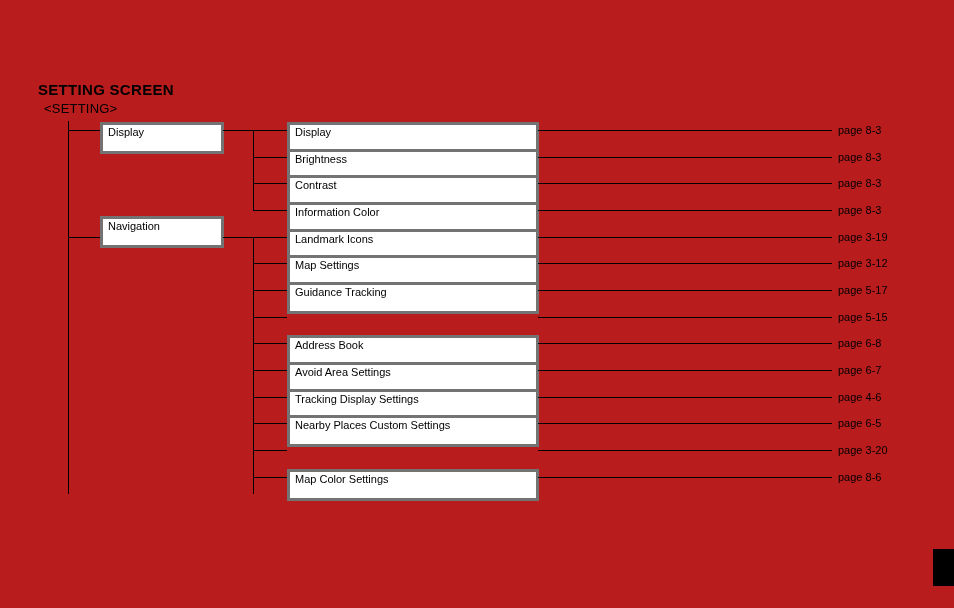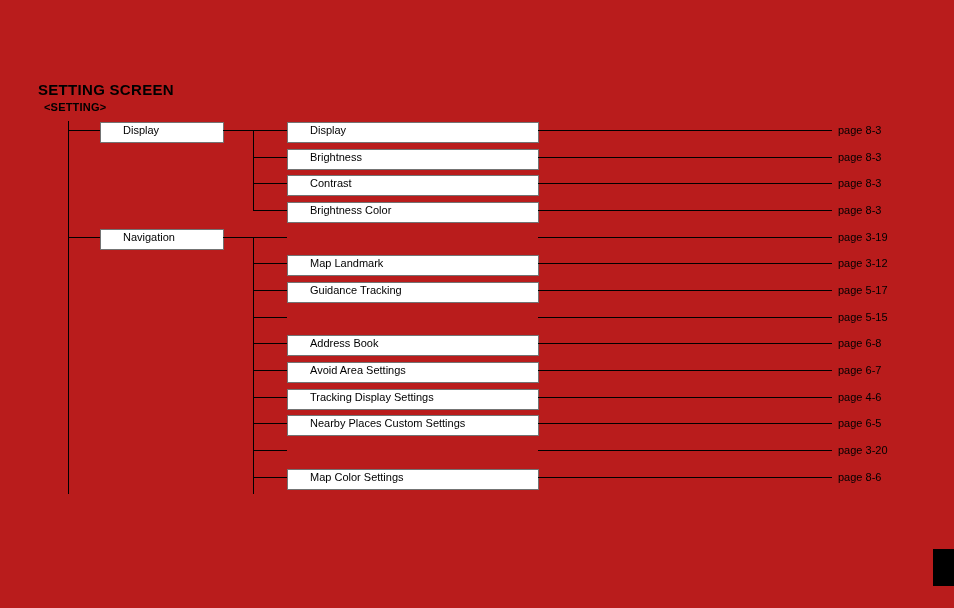--- a/index.html
+++ b/index.html
@@ -22,45 +22,45 @@
     top: 81px;
     font-size: 15px;
     font-weight: bold;
     letter-spacing: 0.3px;
     white-space: nowrap;
   }
   .subtitle {
     position: absolute;
     left: 44px;
     top: 101px;
-    font-size: 11px;
-    font-weight: bold;
+    font-size: 13px;
+    font-weight: normal;
     letter-spacing: 0.2px;
     white-space: nowrap;
   }
   .hline {
     position: absolute;
     height: 1px;
     background: #000000;
   }
   .vline {
     position: absolute;
     width: 1px;
     background: #000000;
   }
   .node {
     position: absolute;
     box-sizing: border-box;
-    border: 1px solid #737373;
+    border: 3px solid #737373;
     background: #ffffff;
     font-size: 11px;
     line-height: 15px;
-    padding-left: 22px;
-    white-space: nowrap;
-    height: 21px;
+    padding-left: 5px;
+    white-space: nowrap;
+    height: 32px;
   }
   .parent-node {
     left: 100px;
     width: 124px;
   }
   .rows {
     position: absolute;
     left: 0;
     top: 122px;
     width: 954px;
@@ -113,21 +113,21 @@
 <div class="page">
 
   <div class="title">SETTING SCREEN</div>
   <div class="subtitle">&lt;SETTING&gt;</div>
 
   <div class="vline" style="left:68px; top:121px; height:373px;"></div>
   <div class="hline" style="left:68px; top:130px; width:32px;"></div>
   <div class="hline" style="left:68px; top:237px; width:32px;"></div>
 
   <div class="node parent-node" style="top:122px;">Display</div>
-  <div class="node parent-node" style="top:229px;">Navigation</div>
+  <div class="node parent-node" style="top:216px;">Navigation</div>
 
   <div class="hline" style="left:223px; top:130px; width:31px;"></div>
   <div class="vline" style="left:253px; top:130px; height:81px;"></div>
 
   <div class="hline" style="left:223px; top:237px; width:31px;"></div>
   <div class="vline" style="left:253px; top:237px; height:257px;"></div>
 
   <div class="rows">
 
     <div class="row">
@@ -146,34 +146,35 @@
 
     <div class="row">
       <div class="stub"></div>
       <div class="node child-node">Contrast</div>
       <div class="ref-line"></div>
       <div class="ref-text">page 8-3</div>
     </div>
 
     <div class="row">
       <div class="stub"></div>
-      <div class="node child-node">Brightness Color</div>
-      <div class="ref-line"></div>
-      <div class="ref-text">page 8-3</div>
-    </div>
-
-    <div class="row">
-      <div class="stub"></div>
+      <div class="node child-node">Information Color</div>
+      <div class="ref-line"></div>
+      <div class="ref-text">page 8-3</div>
+    </div>
+
+    <div class="row">
+      <div class="stub"></div>
+      <div class="node child-node">Landmark Icons</div>
       <div class="ref-line"></div>
       <div class="ref-text">page 3-19</div>
     </div>
 
     <div class="row">
       <div class="stub"></div>
-      <div class="node child-node">Map Landmark</div>
+      <div class="node child-node">Map Settings</div>
       <div class="ref-line"></div>
       <div class="ref-text">page 3-12</div>
     </div>
 
     <div class="row">
       <div class="stub"></div>
       <div class="node child-node">Guidance Tracking</div>
       <div class="ref-line"></div>
       <div class="ref-text">page 5-17</div>
     </div>

